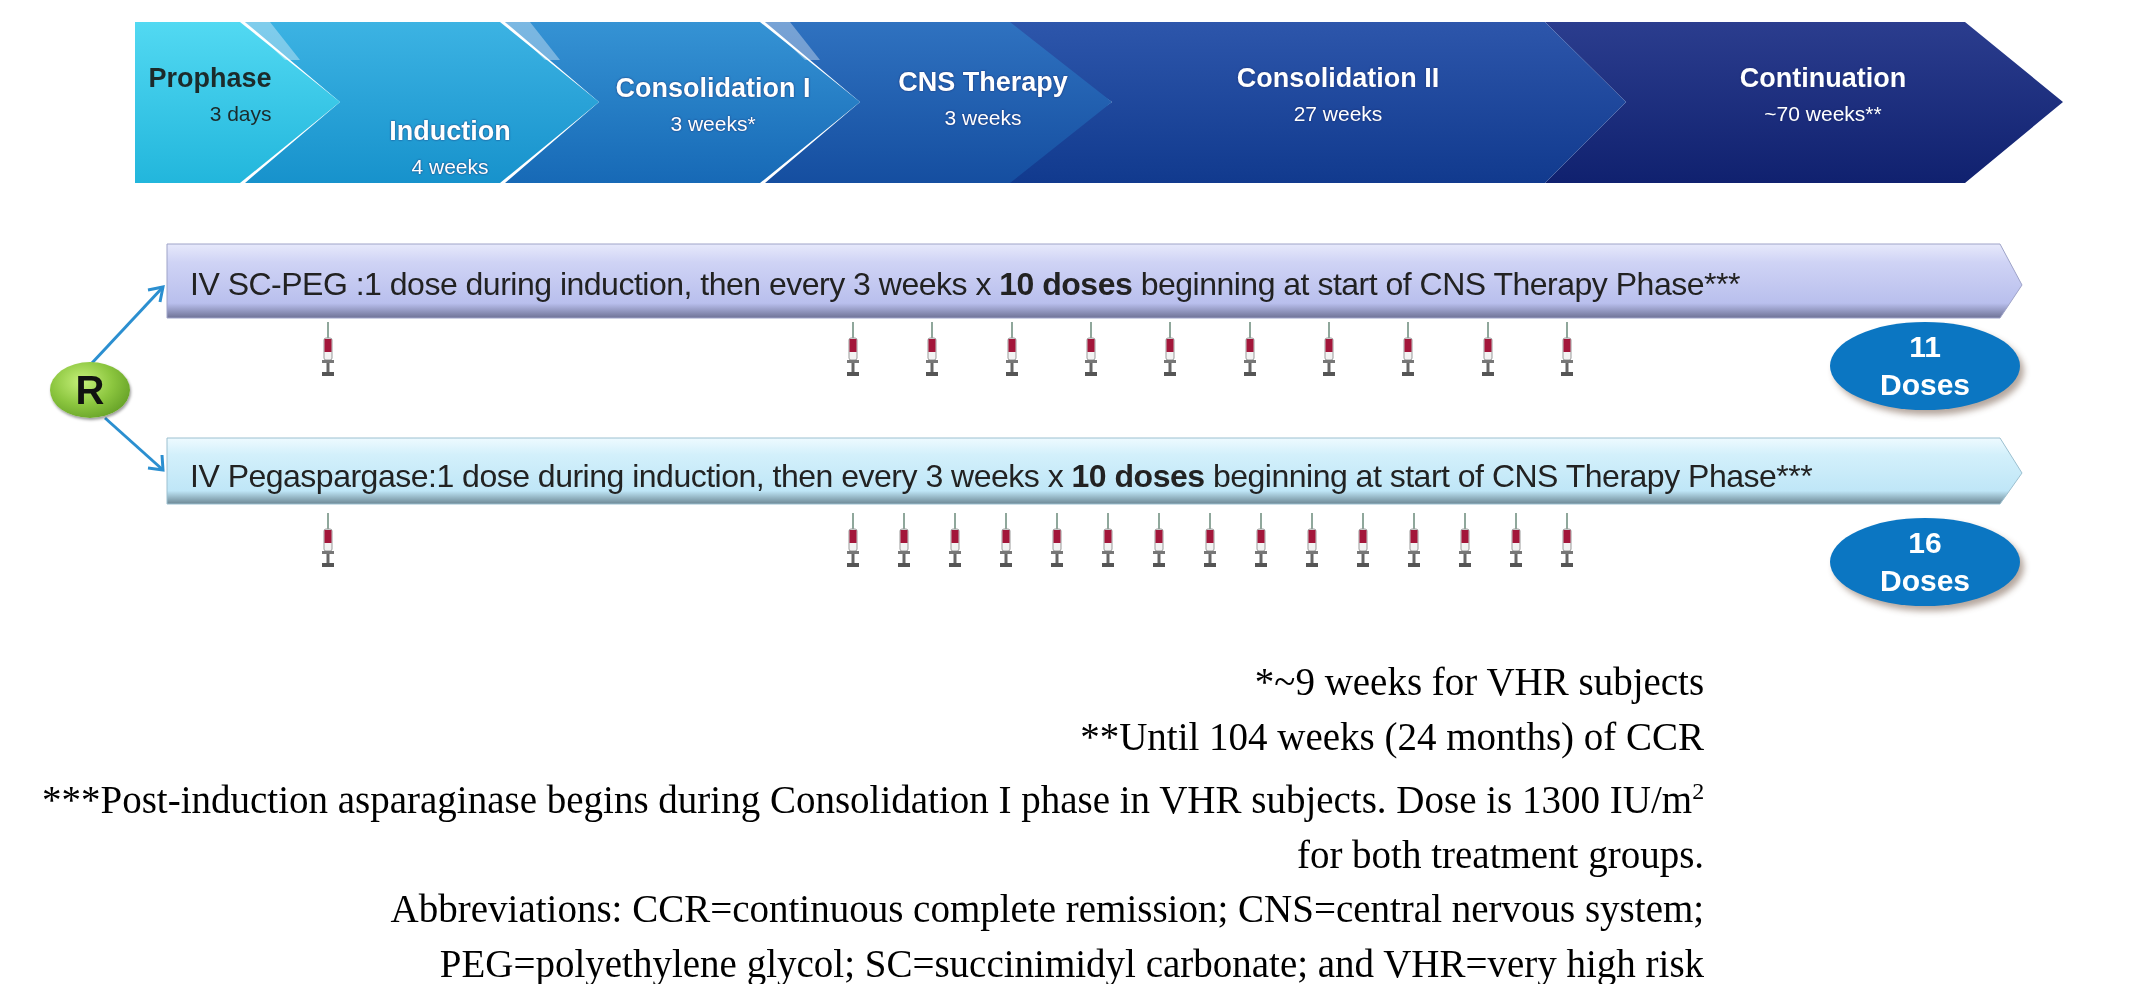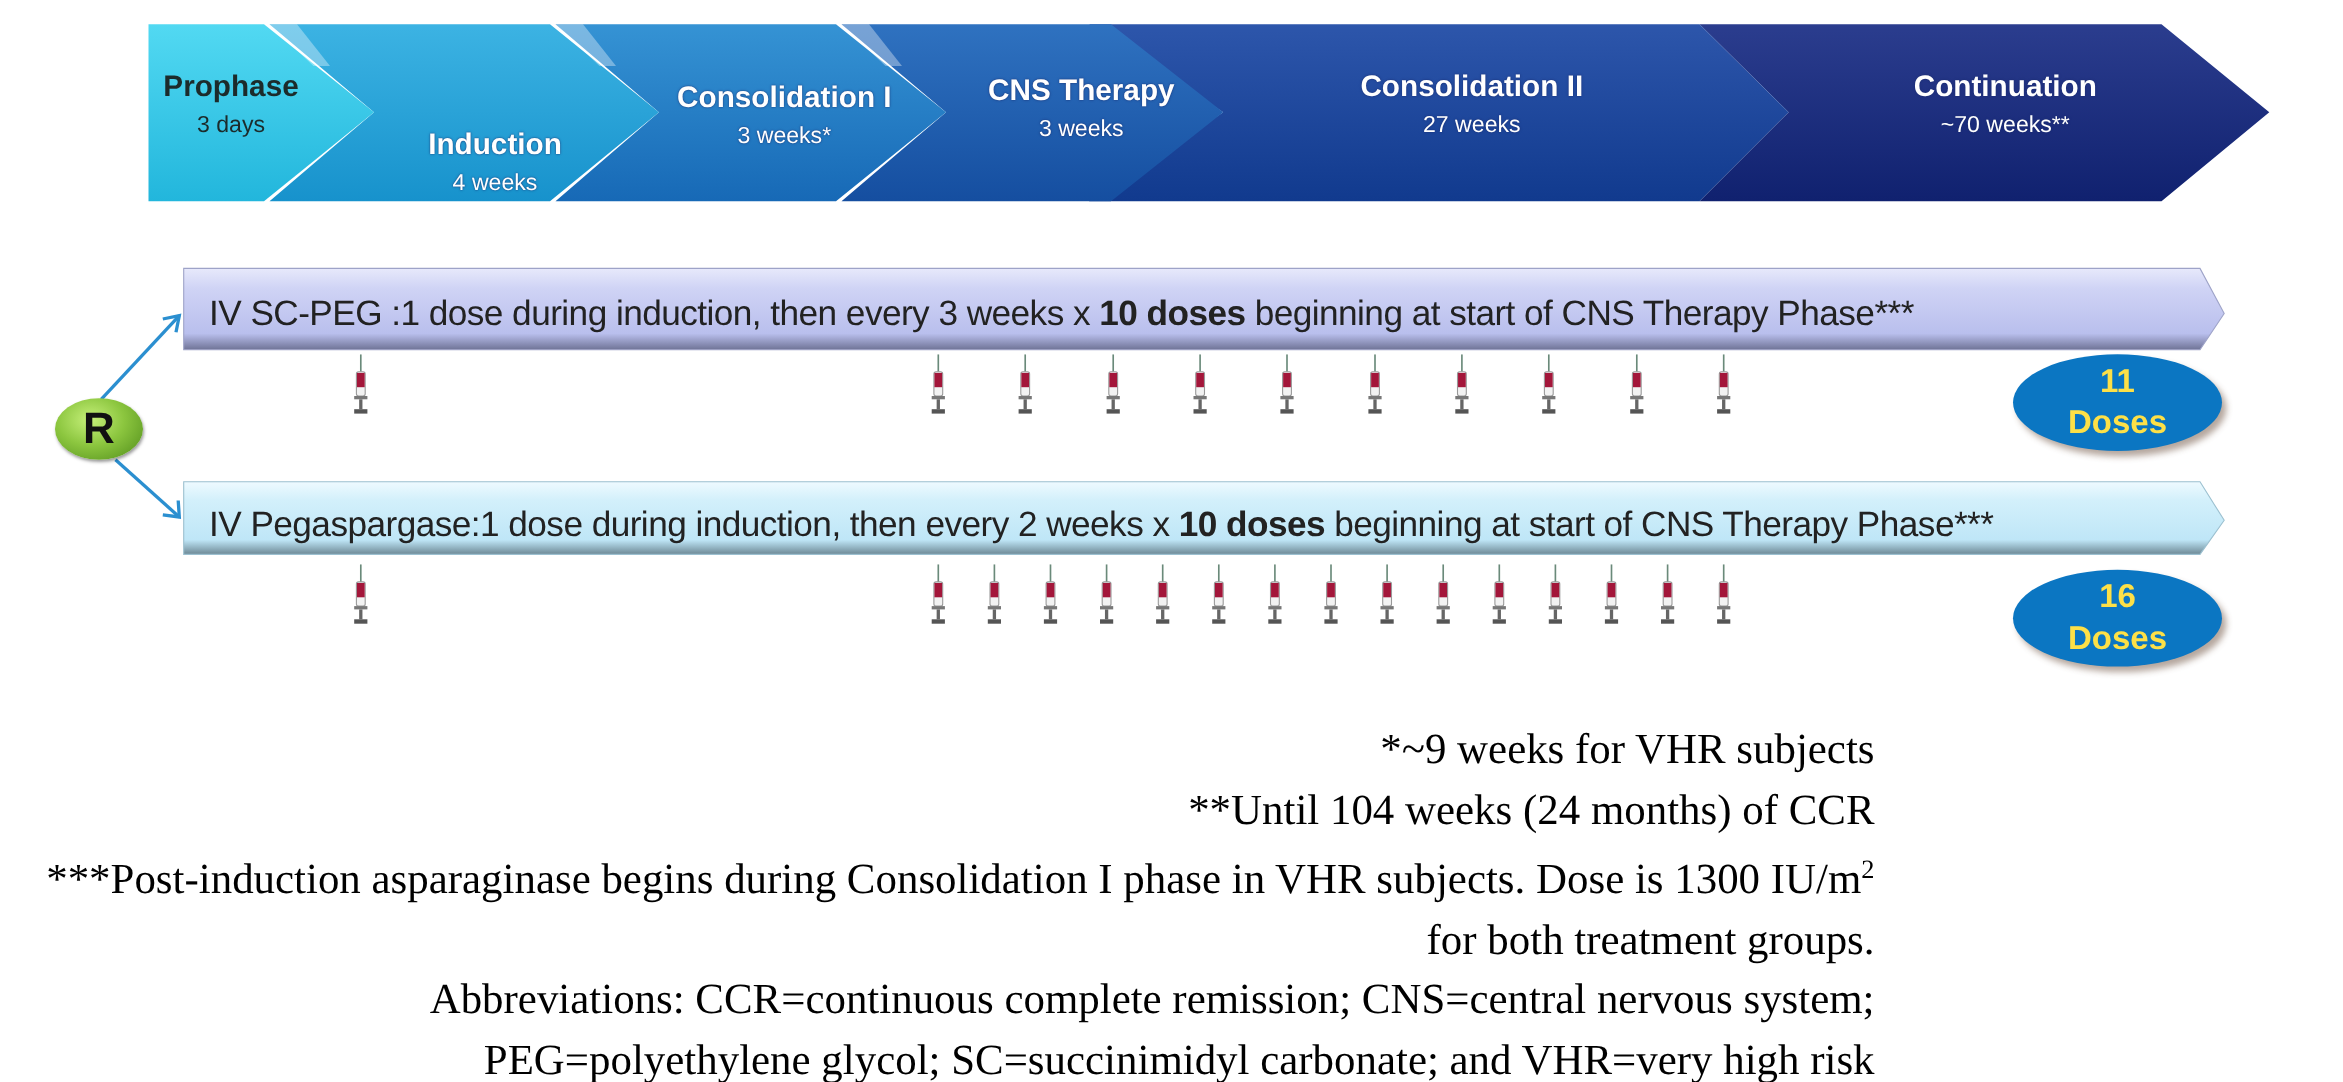--- a/index.html
+++ b/index.html
@@ -1,24 +1,24 @@
 <!DOCTYPE html>
 <html><head>
 <meta charset="utf-8">
 <style>
   html,body{margin:0;padding:0;background:#ffffff;}
   body{width:2130px;height:984px;position:relative;overflow:hidden;font-family:"Liberation Sans",sans-serif;}
   .abs{position:absolute;}
   #phase-svg{position:absolute;left:0;top:0;}
   .phase-label{position:absolute;text-align:center;color:#ffffff;font-weight:bold;font-size:27px;line-height:36px;text-shadow:0 0 2px #1a2a6a;white-space:nowrap;transform:translateX(-50%);}
   .phase-label .sub{font-weight:normal;font-size:21px;display:block;}
-  .phase-label.dark{color:#1c2b2b;text-shadow:none;}
+  .phase-label.dark{color:#1c2b2b;text-shadow:none;text-align:right;}
   .arm-text{position:absolute;white-space:nowrap;font-size:32px;color:#222;letter-spacing:-0.5px;}
   .arm-text b{font-weight:bold;text-align:center;}
-  .badge{position:absolute;width:190px;height:88px;border-radius:50%;background:#0b76c2;box-shadow:4px 5px 6px rgba(90,60,40,0.45);color:#fde047;text-align:center;font-weight:bold;font-size:30px;line-height:38px;padding-top:6px;box-sizing:border-box;}
+  .badge{position:absolute;width:190px;height:88px;border-radius:50%;background:#0b76c2;box-shadow:4px 5px 6px rgba(90,60,40,0.45);color:#ffffff;text-align:center;font-weight:bold;font-size:30px;line-height:38px;padding-top:6px;box-sizing:border-box;}
   .badge span{display:block;}
   .r-node{position:absolute;left:50px;top:362px;width:80px;height:56px;border-radius:50%;background:radial-gradient(ellipse at 40% 35%,#c6f07a 0%,#8cc63f 45%,#4d8a18 100%);box-shadow:1px 2px 3px rgba(0,0,0,0.4);text-align:center;font-size:40px;font-weight:bold;line-height:56px;color:#111;}
   .syringe{position:absolute;width:18px;height:58px;}
   .footnotes{position:absolute;left:42px;top:655px;font-family:"Liberation Serif",serif;font-size:39px;color:#000;line-height:54.5px;}
   .footnotes .line{white-space:nowrap;text-align:right;}
   .footnotes .indent{padding-left:64px;}
 </style>
 </head>
 <body>
 
@@ -110,21 +110,21 @@
   <line x1="92" y1="133" x2="163" y2="57" stroke="#2b8fd0" stroke-width="3"></line>
   <polyline points="148,60 163,57 160,72" fill="none" stroke="#2b8fd0" stroke-width="3"></polyline>
   <line x1="105" y1="188" x2="163" y2="240" stroke="#2b8fd0" stroke-width="3"></line>
   <polyline points="148,238 163,240 162,225" fill="none" stroke="#2b8fd0" stroke-width="3"></polyline>
 </svg>
 
 <div class="arm-text" style="left:190px;top:266px;">
   <span>IV SC-PEG :1 dose during induction, then every 3 weeks x </span><b>10 doses</b><span> beginning at start of CNS  Therapy Phase***</span>
 </div>
 <div class="arm-text" style="left:190px;top:458px;">
-  <span>IV Pegaspargase:1 dose during  induction, then every  2 weeks x </span><b>10 doses</b><span>  beginning  at start of CNS Therapy  Phase***</span>
+  <span>IV Pegaspargase:1 dose during  induction, then every  3 weeks x </span><b>10 doses</b><span>  beginning  at start of CNS Therapy  Phase***</span>
 </div>
 
 <div class="r-node"><span>R</span></div>
 
 <div id="arm1-syringes">
     <div class="syringe" title="induction dose" style="left: 319px; top: 322px;"><svg width="18" height="58" viewBox="0 0 18 58">
         <line x1="9" y1="0" x2="9" y2="16" stroke="#6a8a7a" stroke-width="1.5"></line>
         <rect x="5" y="16" width="8" height="22" rx="2" fill="#f2f2f2" stroke="#999" stroke-width="1"></rect>
         <rect x="5.5" y="17" width="7" height="13" fill="#a3163a"></rect>
         <rect x="3" y="38" width="12" height="3" fill="#777"></rect>

